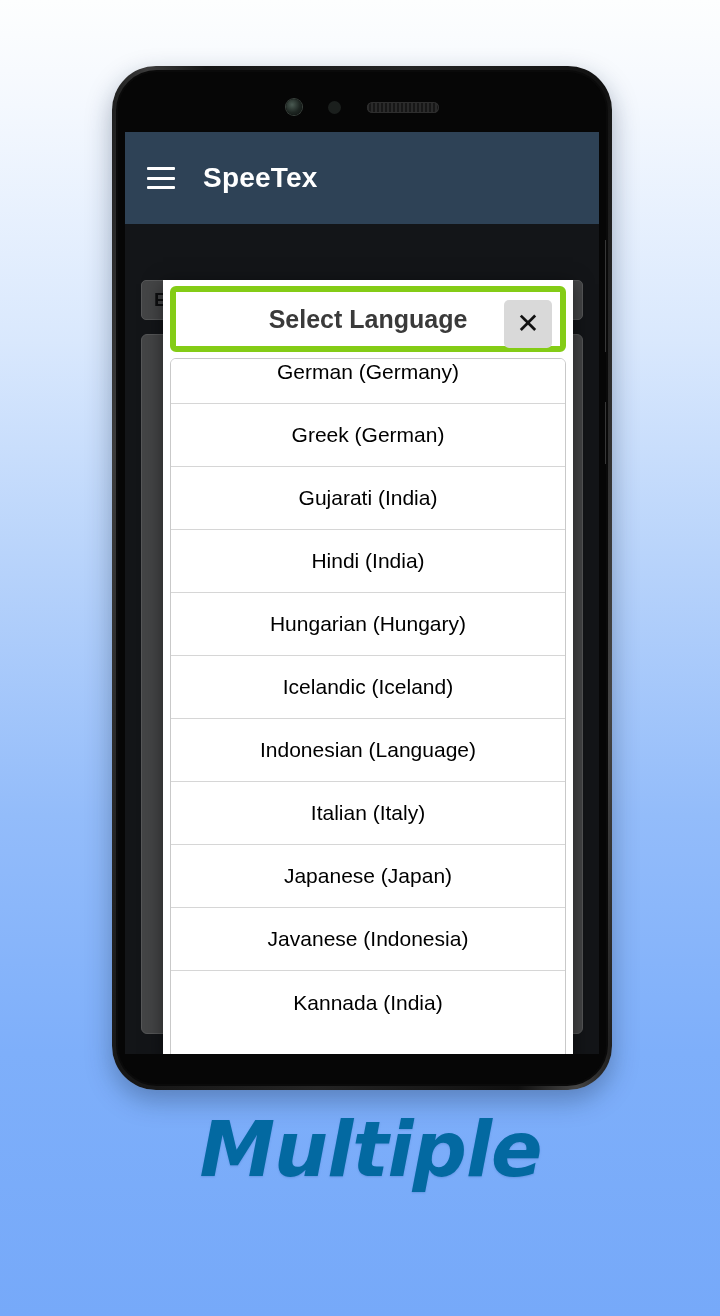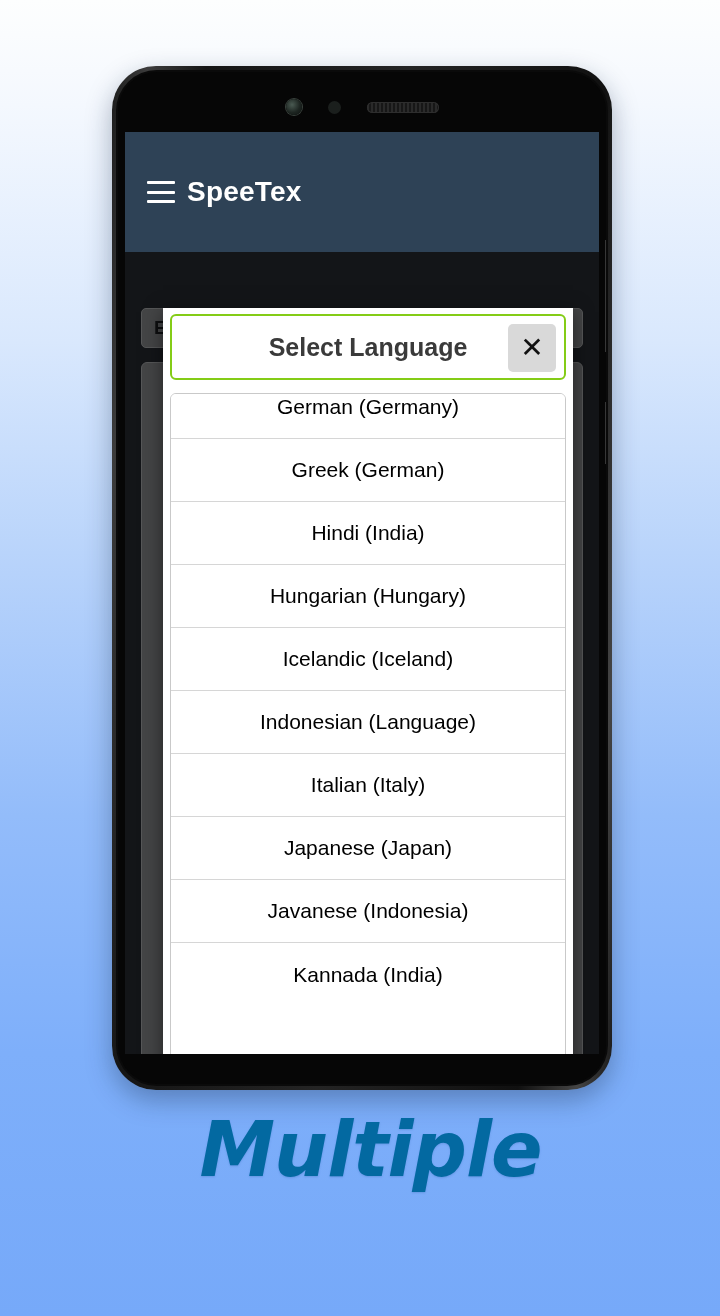--- a/index.html
+++ b/index.html
@@ -63,25 +63,25 @@
     position:absolute;
     left:7px; top:60px;
     width:calc(100% - 14px);
     height:922px;
     background:#ffffff;
     overflow:hidden;
   }
 
   
   #app-bar{
-    height:120px;
+    height:92px;
     background:#2e4256;
     display:flex; align-items:center;
     padding-left:22px;
-    gap:12px;
+    gap:28px;
   }
   #hamburger-icon{
     width:28px;height:22px;
     display:flex;flex-direction:column;justify-content:space-between;
     cursor:pointer;
   }
   #hamburger-icon span{ display:block;height:3px;background:#fff;border-radius:1px; }
   #app-title{
     color:#ffffff;
     font-size:28px;
@@ -142,26 +142,26 @@
     left:38px; top:56px;
     width:410px;
     height:calc(100% - 48px);
     background:#ffffff;
     padding:6px 7px 0 7px;
     box-shadow:0 4px 18px rgba(0,0,0,.5);
     overflow:hidden;
   }
   #dialog-header{
     height:66px;
-    border:2px solid #84cc16;
+    border:6px solid #84cc16;
     border-radius:6px;
     display:flex;align-items:center;justify-content:center;
     position:relative;
     background:#fff;
-    margin-bottom:14px;
+    margin-bottom:7px;
   }
   #dialog-title{
     font-size:25px;
     font-weight:bold;
     color:#3a3a3a;
   }
   #dialog-close-button{
     position:absolute;
     right:8px; top:8px;
     width:48px;height:48px;
@@ -270,20 +270,21 @@
               <span id="dialog-title">Select Language</span>
               <div id="dialog-close-button">
                 <span id="close-icon">✕</span>
               </div>
             </div>
 
             <div id="language-list">
               <div id="language-list-inner">
                   <div class="language-item">German (Germany)</div>
                   <div class="language-item">Greek (German)</div>
+                  <div class="language-item">Gujarati (India)</div>
                   <div class="language-item">Hindi (India)</div>
                   <div class="language-item">Hungarian (Hungary)</div>
                   <div class="language-item">Icelandic (Iceland)</div>
                   <div class="language-item">Indonesian (Language)</div>
                   <div class="language-item">Italian (Italy)</div>
                   <div class="language-item">Japanese (Japan)</div>
                   <div class="language-item">Javanese (Indonesia)</div>
                   <div class="language-item">Kannada (India)</div>
                 </div>
             </div>

